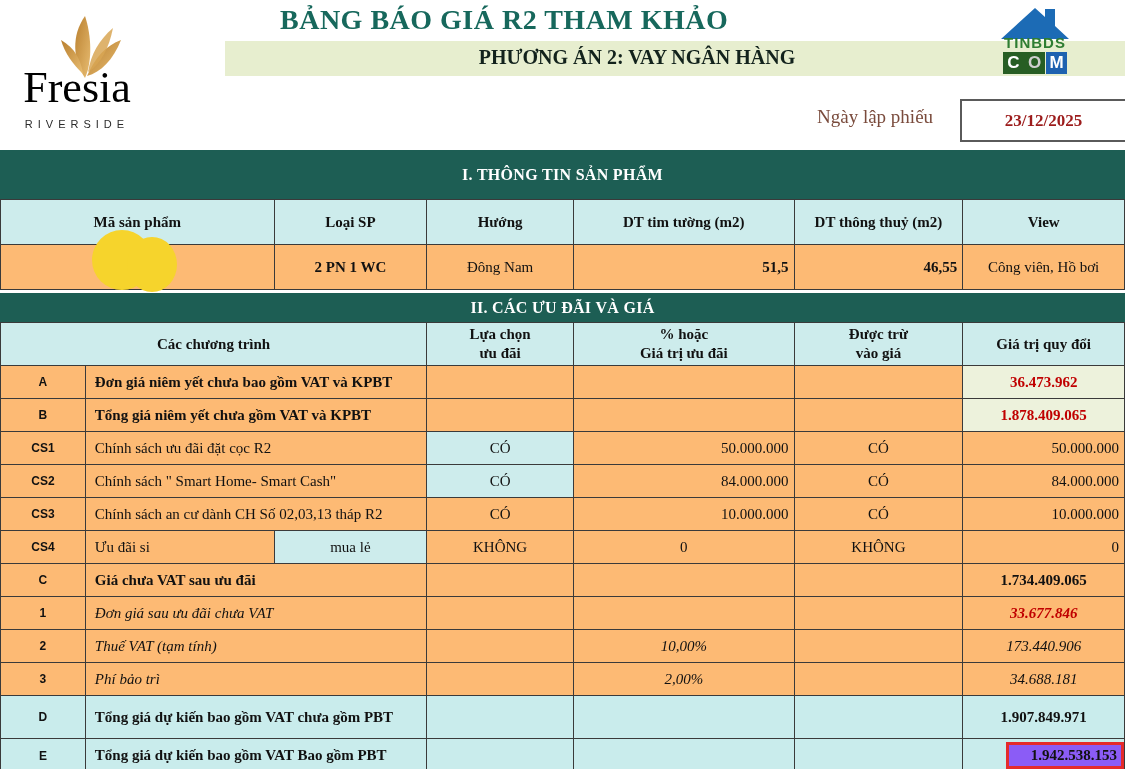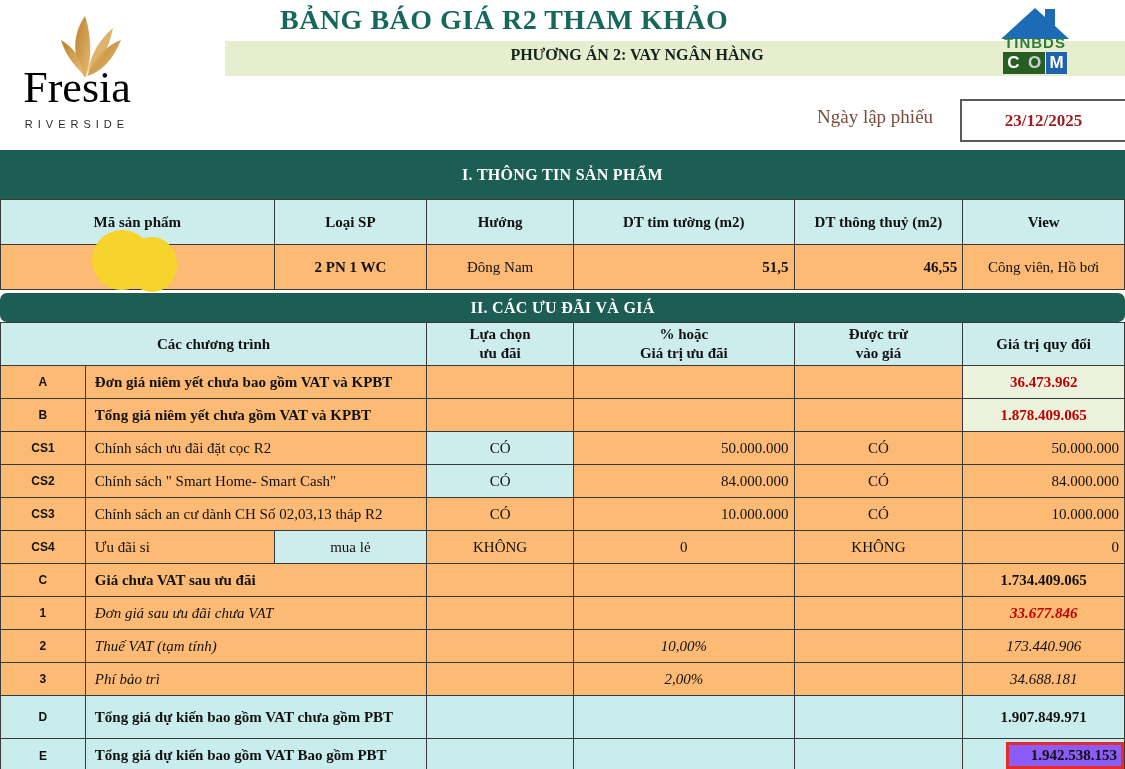--- a/index.html
+++ b/index.html
@@ -5,21 +5,21 @@
   html,body{margin:0;padding:0;background:#ffffff;}
   .page{
     position:relative;width:1125px;height:769px;background:#ffffff;overflow:hidden;
     font-family:"Liberation Serif","DejaVu Serif",serif;color:#111;
   }
   
   .band{position:absolute;left:225px;top:41px;width:900px;height:35px;background:#e7eecf;}
   .doc-title{position:absolute;left:280px;top:4px;width:760px;text-align:left;
     font-size:28px;font-weight:bold;color:#17685c;letter-spacing:.5px;}
   .doc-subtitle{position:absolute;left:257px;top:46px;width:760px;text-align:center;
-    font-size:16px;font-weight:bold;color:#12221c;}
+    font-size:20px;font-weight:bold;color:#12221c;}
   .doc-product{position:absolute;left:217px;top:78px;width:760px;text-align:center;
     font-size:19px;font-weight:bold;color:#111;}
   .date-label{position:absolute;left:817px;top:106px;font-size:19px;color:#7a4b3c;}
   .date-box{position:absolute;left:960px;top:99px;width:163px;height:39px;background:#fff;
     border:2px solid #5a5a5a;display:flex;align-items:center;justify-content:center;
     font-size:17px;font-weight:bold;color:#9c1c1c;}
   
   .leaf{position:absolute;left:55px;top:10px;}
   .fresia{position:absolute;left:8px;top:64px;width:138px;text-align:center;
     font-size:44px;color:#000000;line-height:1.1;}
@@ -136,21 +136,21 @@
       <div class="cell s1c5 center">Công viên, Hồ bơi</div>
     </div>
   </div>
 
   <div class="blob">
       <i class="b1"></i>
       <i class="b2"></i>
     </div>
 
   <div class="tbl" style="top:293px;">
-    <div class="sec-bar" style="height:29px;border-radius:7px;">II. CÁC ƯU ĐÃI VÀ GIÁ</div>
+    <div class="sec-bar" style="height:29px;">II. CÁC ƯU ĐÃI VÀ GIÁ</div>
 
     <div class="trow first headrow h42">
       <div class="cell cwALL cyan">Các chương trình</div>
       <div class="cell cwC cyan prewrap">Lựa chọn
 ưu đãi</div>
       <div class="cell cwP cyan prewrap">% hoặc
 Giá trị ưu đãi</div>
       <div class="cell cwT cyan prewrap">Được trừ
 vào giá</div>
       <div class="cell cwV cyan">Giá trị quy đổi</div>

